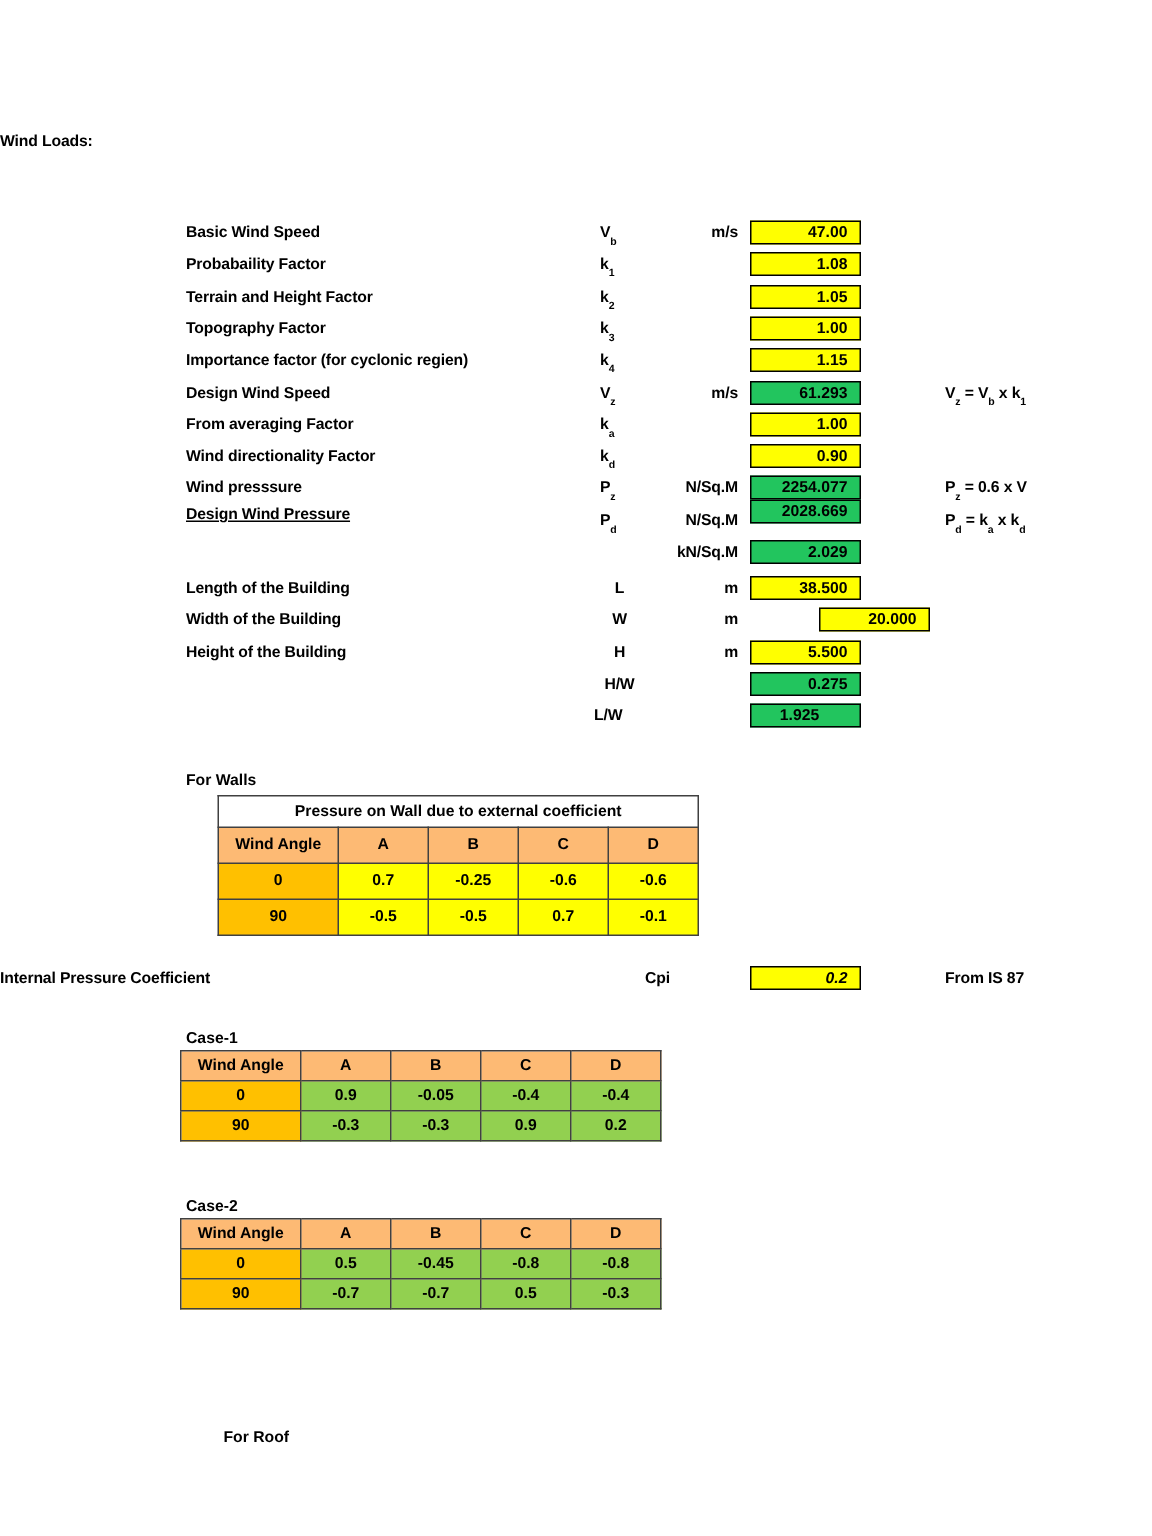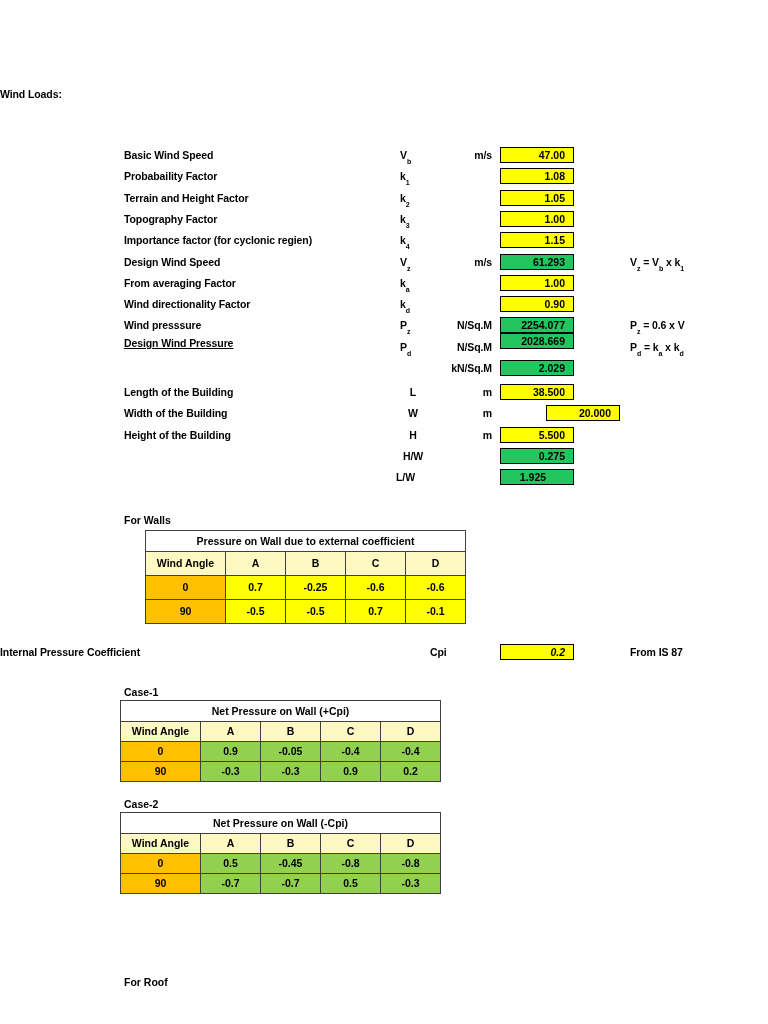--- a/index.html
+++ b/index.html
@@ -84,21 +84,21 @@
     padding: 0;
     height: 19px;
     line-height: 19px;
     white-space: nowrap;
   }
   .wtable .title-cell {
     background: #ffffff;
     height: 20px;
     line-height: 20px;
   }
-  .wtable .hdr { background: #fef9c3; }
+  .wtable .hdr { background: #fdba74; }
   .wtable .angle { background: #ffc000; }
   .wtable .cell-yellow { background: #ffff00; }
   .wtable .cell-green  { background: #92d050; }
 
   .col-angle { width: 80px; }
   .col-data  { width: 60px; }
 
   .section-label {
     position: absolute;
     left: 124px;
@@ -222,23 +222,20 @@
   <table class="wtable" id="case1-table" style="left:120px; top:700px; width:320px;">
     <colgroup>
       <col class="col-angle">
         <col class="col-data">
         <col class="col-data">
       <col class="col-data">
         <col class="col-data">
     </colgroup>
     <tbody>
         <tr>
-          <td class="title-cell" colspan="5">Net Pressure on Wall (+Cpi)</td>
-        </tr>
-        <tr>
           <td class="hdr" style="height: 19px; line-height: 19px;">Wind Angle</td>
           <td class="hdr" style="height: 19px; line-height: 19px;">A</td>
           <td class="hdr" style="height: 19px; line-height: 19px;">B</td>
           <td class="hdr" style="height: 19px; line-height: 19px;">C</td>
           <td class="hdr" style="height: 19px; line-height: 19px;">D</td>
         </tr>
         <tr>
           <td class="angle" style="height: 19px; line-height: 19px;">0</td>
           <td class="cell-green" style="height: 19px; line-height: 19px;">0.9</td>
           <td class="cell-green" style="height: 19px; line-height: 19px;">-0.05</td>
@@ -259,23 +256,20 @@
   <table class="wtable" id="case2-table" style="left:120px; top:812px; width:320px;">
     <colgroup>
       <col class="col-angle">
         <col class="col-data">
         <col class="col-data">
       <col class="col-data">
         <col class="col-data">
     </colgroup>
     <tbody>
         <tr>
-          <td class="title-cell" colspan="5">Net Pressure on Wall (-Cpi)</td>
-        </tr>
-        <tr>
           <td class="hdr" style="height: 19px; line-height: 19px;">Wind Angle</td>
           <td class="hdr" style="height: 19px; line-height: 19px;">A</td>
           <td class="hdr" style="height: 19px; line-height: 19px;">B</td>
           <td class="hdr" style="height: 19px; line-height: 19px;">C</td>
           <td class="hdr" style="height: 19px; line-height: 19px;">D</td>
         </tr>
         <tr>
           <td class="angle" style="height: 19px; line-height: 19px;">0</td>
           <td class="cell-green" style="height: 19px; line-height: 19px;">0.5</td>
           <td class="cell-green" style="height: 19px; line-height: 19px;">-0.45</td>
@@ -285,15 +279,15 @@
         <tr>
           <td class="angle" style="height: 19px; line-height: 19px;">90</td>
           <td class="cell-green" style="height: 19px; line-height: 19px;">-0.7</td>
           <td class="cell-green" style="height: 19px; line-height: 19px;">-0.7</td>
           <td class="cell-green" style="height: 19px; line-height: 19px;">0.5</td>
           <td class="cell-green" style="height: 19px; line-height: 19px;">-0.3</td>
         </tr>
       </tbody>
   </table>
 
-  <div class="section-label" style="top:976px;">For Roof</div>
+  <div class="section-label" style="top:952px;margin-left:25px;">For Roof</div>
 
 </div>
 
 </body></html>

